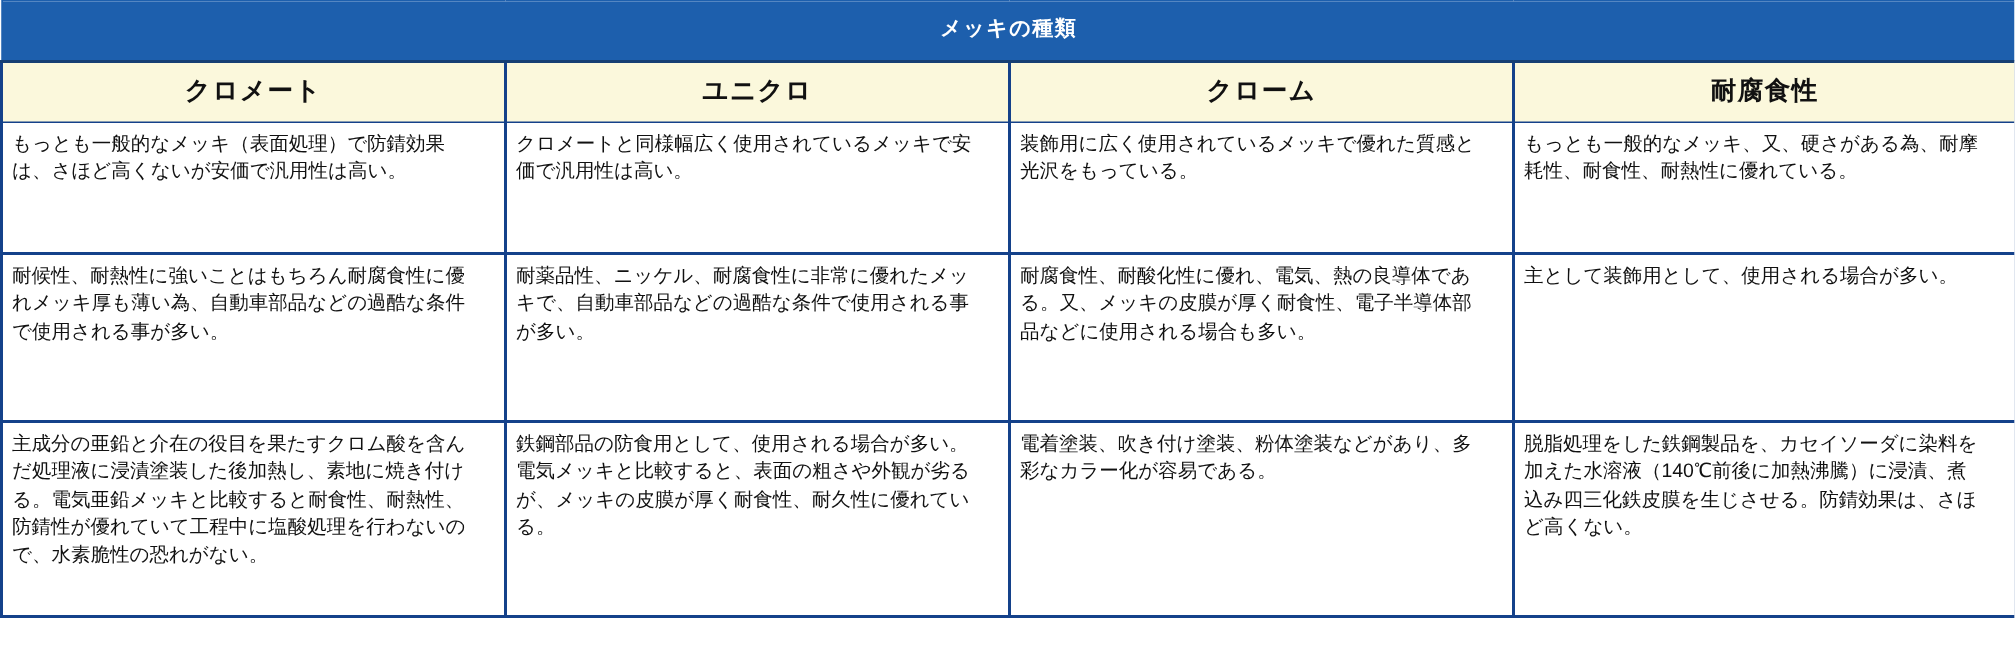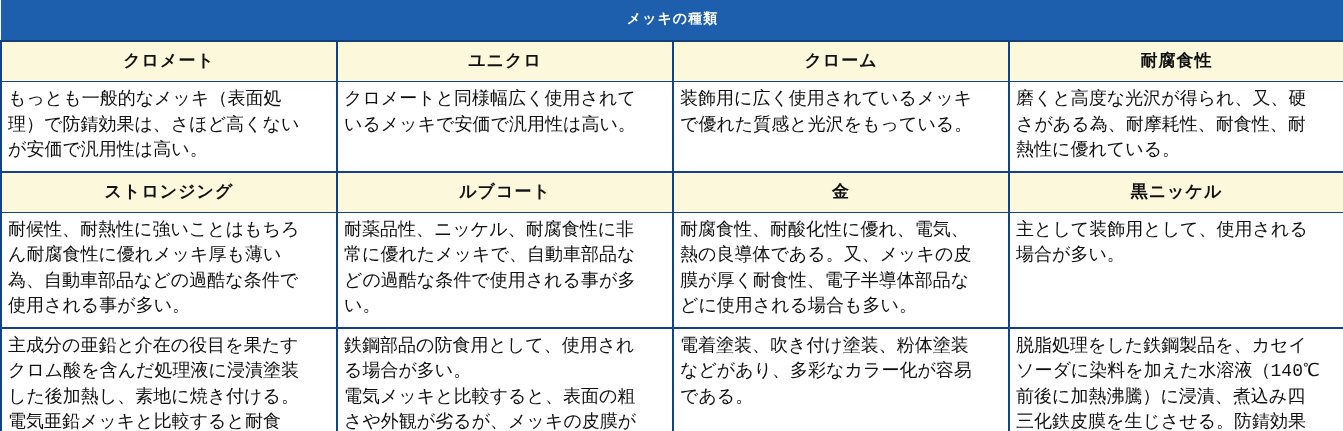--- a/index.html
+++ b/index.html
@@ -47,30 +47,29 @@
     border-left: 2px solid #14418a;
     border-right: 2px solid #14418a;
     border-top: 2px solid #14418a;
     border-bottom: 1px solid #14418a;
     letter-spacing: 1px;
     margin-top: 45px;
   }
   .body td {
     background: #ffffff;
     vertical-align: top;
-    font-size: 18px;
+    font-size: 13px;
     line-height: 1.42;
     color: #111111;
     padding: 5px 22px 7px 6px;
     border-left: 2px solid #14418a;
     border-right: 2px solid #14418a;
     border-top: 1px solid #14418a;
     border-bottom: 2px solid #14418a;
     letter-spacing: 0px;
-    font-family: Liberation Mono, monospace;
   }
   .body td p {
     margin: 0;
   }
   .c0 { width: 336px; }
   .c1 { width: 336px; }
   .c2 { width: 336px; }
   .c3 { width: 335px; }
   .r-tall td { height: 98px; }
   .r-mid td  { height: 74px; }
@@ -96,29 +95,23 @@
     <tr class="hdr">
       <td>クロメート</td>
       <td>ユニクロ</td>
       <td>クローム</td>
       <td>耐腐食性</td>
     </tr>
     <tr class="body r-mid">
       <td>もっとも一般的なメッキ（表面処理）で防錆効果は、さほど高くないが安価で汎用性は高い。</td>
       <td>クロメートと同様幅広く使用されているメッキで安価で汎用性は高い。</td>
       <td>装飾用に広く使用されているメッキで優れた質感と光沢をもっている。</td>
-      <td>磨くと高度な光沢が得られ、又、硬さがある為、耐摩耗性、耐食性、耐熱性に優れている。</td>
+      <td>もっとも一般的なメッキ、又、硬さがある為、耐摩耗性、耐食性、耐熱性に優れている。</td>
     </tr>
 
-    <tr class="hdr">
-      <td>ストロンジング</td>
-      <td>ルブコート</td>
-      <td>金</td>
-      <td>黒ニッケル</td>
-    </tr>
     <tr class="body r-tall">
       <td>耐候性、耐熱性に強いことはもちろん耐腐食性に優れメッキ厚も薄い為、自動車部品などの過酷な条件で使用される事が多い。</td>
       <td>耐薬品性、ニッケル、耐腐食性に非常に優れたメッキで、自動車部品などの過酷な条件で使用される事が多い。</td>
       <td>耐腐食性、耐酸化性に優れ、電気、熱の良導体である。又、メッキの皮膜が厚く耐食性、電子半導体部品などに使用される場合も多い。</td>
       <td>主として装飾用として、使用される場合が多い。</td>
     </tr>
 
     <tr class="body r-big">
       <td>主成分の亜鉛と介在の役目を果たすクロム酸を含んだ処理液に浸漬塗装した後加熱し、素地に焼き付ける。電気亜鉛メッキと比較すると耐食性、耐熱性、防錆性が優れていて工程中に塩酸処理を行わないので、水素脆性の恐れがない。</td>
       <td>

